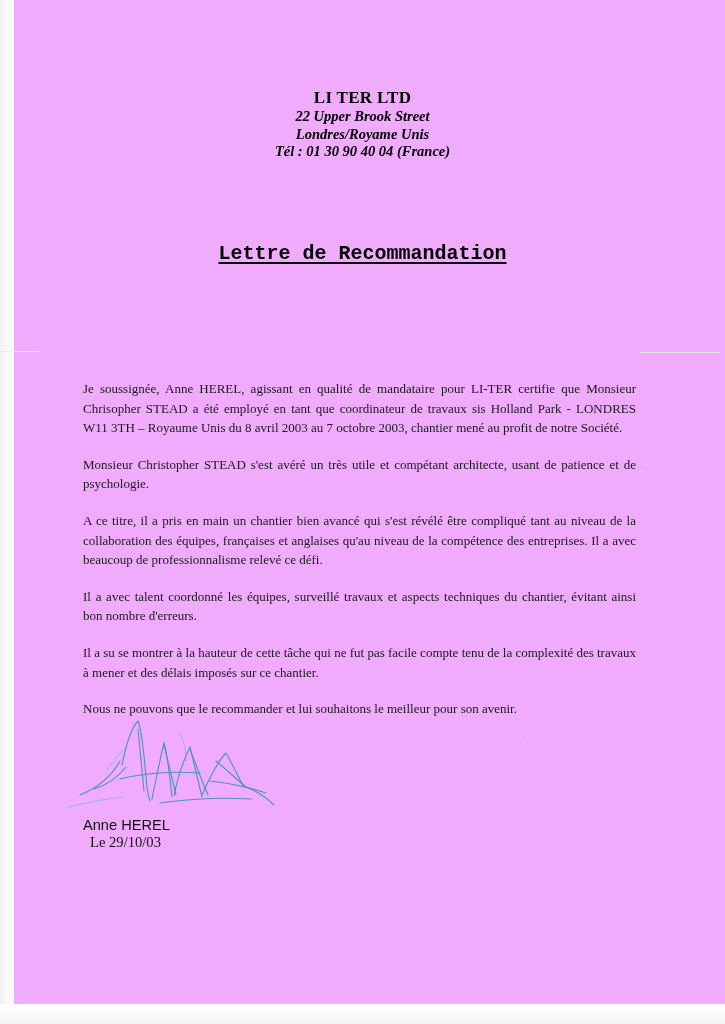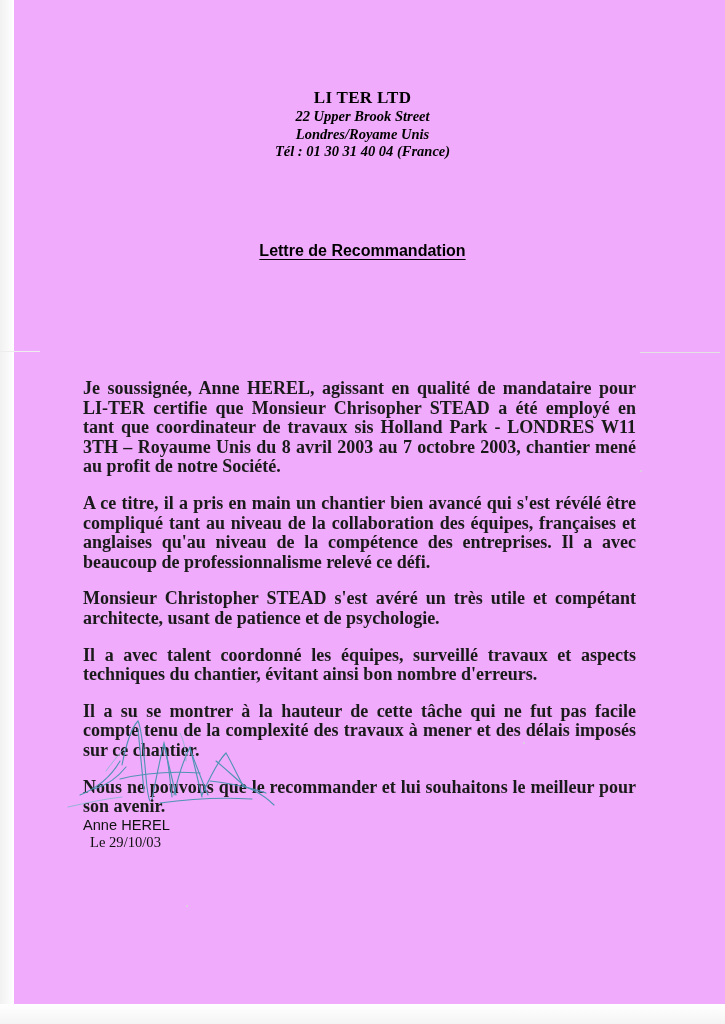--- a/index.html
+++ b/index.html
@@ -76,43 +76,42 @@
 
   
   .letter-title {
     position: absolute;
     left: 0;
     top: 242px;
     width: 725px;
     text-align: center;
   }
   .letter-title span {
-    font-family: Liberation Sans, sans-serif;
+    font-family: Liberation Mono, monospace;
     font-weight: bold;
-    font-size: 16px;
+    font-size: 20px;
     text-decoration: underline;
     text-underline-offset: 3px;
     margin-top: 40px;
   }
 
   
   .body-block {
     position: absolute;
     left: 83px;
     top: 379px;
     width: 553px;
   }
   .para {
     font-family: "Liberation Serif", serif;
-    font-size: 18px;
+    font-size: 13px;
     line-height: 19.6px;
     text-align: justify;
     margin: 0 0 17px 0;
     color: #1a1a1a;
-    font-weight: bold;
   }
   .para:last-child { margin-bottom: 0; }
 
   
   .signature-wrap {
     position: absolute;
     left: 60px;
     top: 715px;
     width: 260px;
     height: 120px;
@@ -152,31 +151,31 @@
 
   <div class="scan-edge-left"></div>
   <div class="scan-edge-bottom"></div>
   <div class="scan-fold"></div>
   <div class="scan-fold2"></div>
 
   <div class="letterhead">
     <div class="company-name">LI TER LTD</div>
     <div class="company-line">22 Upper Brook Street</div>
     <div class="company-line">Londres/Royame Unis</div>
-    <div class="company-line">Tél : 01 30 31 40 04 (France)</div>
+    <div class="company-line">Tél : 01 30 90 40 04 (France)</div>
   </div>
 
   <div class="letter-title">
     <span>Lettre de Recommandation</span>
   </div>
 
   <div class="body-block">
     <p class="para">Je soussignée, Anne HEREL, agissant en qualité de mandataire pour LI-TER certifie que Monsieur Chrisopher STEAD a été employé en tant que coordinateur de travaux  sis Holland Park  - LONDRES W11 3TH – Royaume Unis du 8 avril 2003 au 7 octobre 2003, chantier mené au profit de notre Société.</p>
+    <p class="para">Monsieur Christopher STEAD s'est avéré un très utile et compétant architecte, usant de patience et de psychologie.</p>
     <p class="para">A ce titre, il a pris en main un chantier bien avancé qui s'est révélé être compliqué tant au niveau de la collaboration des équipes, françaises et anglaises qu'au niveau de la compétence des entreprises. Il a avec beaucoup de professionnalisme relevé ce défi.</p>
-    <p class="para">Monsieur Christopher STEAD s'est avéré un très utile et compétant architecte, usant de patience et de psychologie.</p>
     <p class="para">Il a avec talent coordonné les équipes, surveillé travaux et aspects techniques du chantier, évitant ainsi bon nombre d'erreurs.</p>
     <p class="para">Il a su se montrer à la hauteur de cette tâche qui ne fut pas facile compte tenu de la complexité des travaux à mener et des délais imposés sur ce chantier.</p>
     <p class="para">Nous ne pouvons que le recommander et lui souhaitons le meilleur pour son avenir.</p>
   </div>
 
   <div class="signature-wrap">
     <svg width="260" height="120" viewBox="0 0 260 120" fill="none" aria-hidden="true">
       <g stroke="#4f93b3" stroke-width="1.1" fill="none" stroke-linecap="round">
         <path d="M20 80 C 40 72, 52 60, 60 46"></path>
         <path d="M34 74 C 48 70, 58 62, 66 52"></path>

